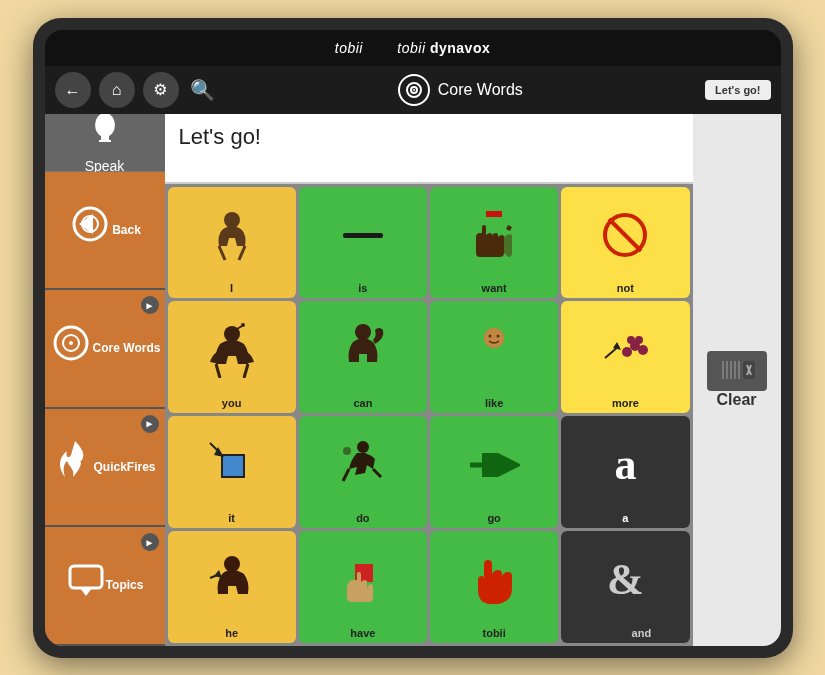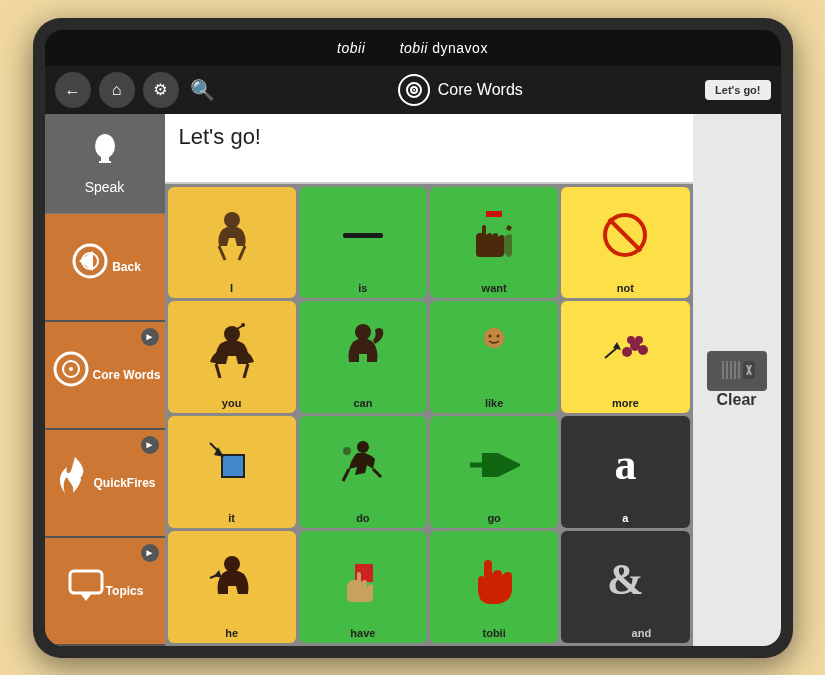--- a/index.html
+++ b/index.html
@@ -114,21 +114,21 @@
     .sidebar {
       width: 120px;
       background: #555;
       display: flex;
       flex-direction: column;
       flex-shrink: 0;
     }
 
     .speak-btn {
       background: #666;
-      height: 100px;
+      height: 58px;
       display: flex;
       flex-direction: column;
       align-items: center;
       justify-content: center;
       color: white;
       cursor: pointer;
       border-bottom: 1px solid #777;
     }
 
     .speak-btn .icon { font-size: 28px; margin-bottom: 4px; }
@@ -274,21 +274,21 @@
     }
   </style>
 </head>
 <body>
 
 <div class="device-frame">
   <div class="device-inner">
 
     <div class="title-bar">
       <span class="brand">
-        <span class="tobii-text">tobii</span>&nbsp;<span class="dynavox-text"><span style="font-weight:300;font-style:italic;">tobii</span>&nbsp;<span style="font-weight:400;">dynavox</span></span>
+        <span class="tobii-text">tobii</span>&nbsp;<span class="dynavox-text"><span style="font-weight:300;font-style:italic;">tobii</span>&nbsp;<span style="font-weight:700;">dynavox</span></span>
       </span>
     </div>
 
     <div class="nav-bar">
       <button class="nav-btn">←</button>
       <button class="nav-btn">⌂</button>
       <button class="nav-btn">⚙</button>
       <span class="nav-search-icon">🔍</span>
       <div class="nav-title">
         <div class="icon-circle">

